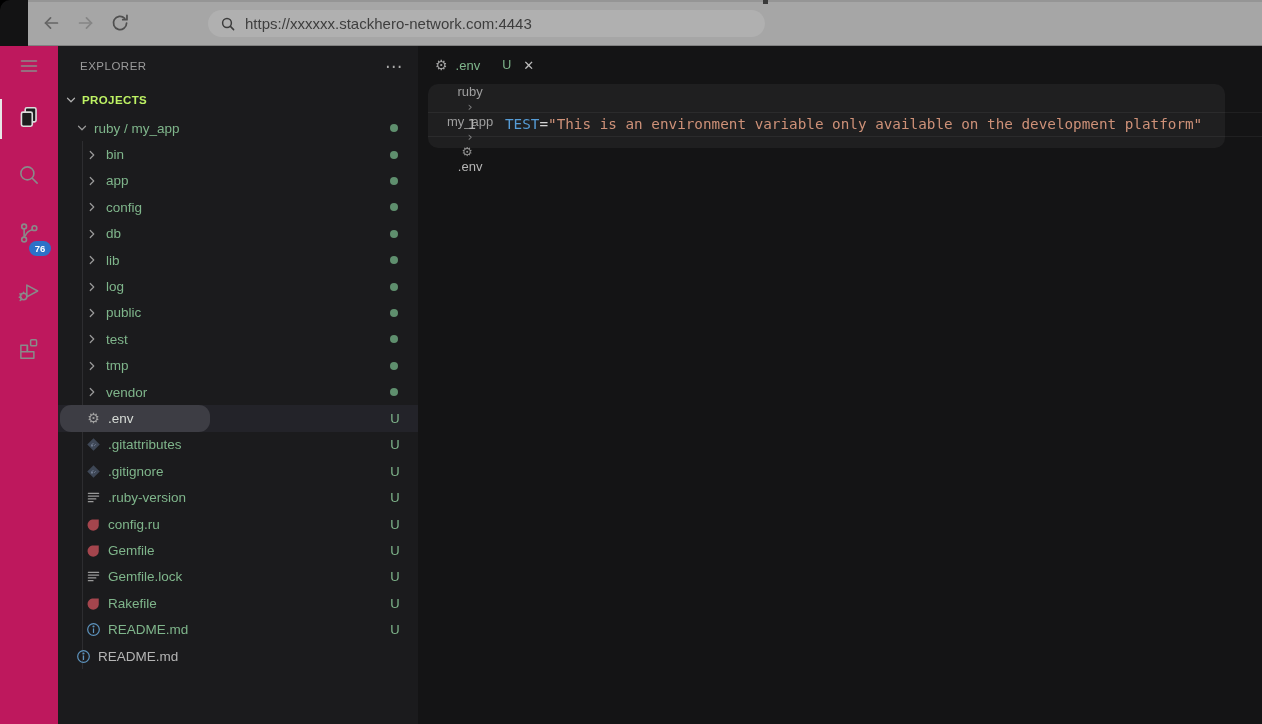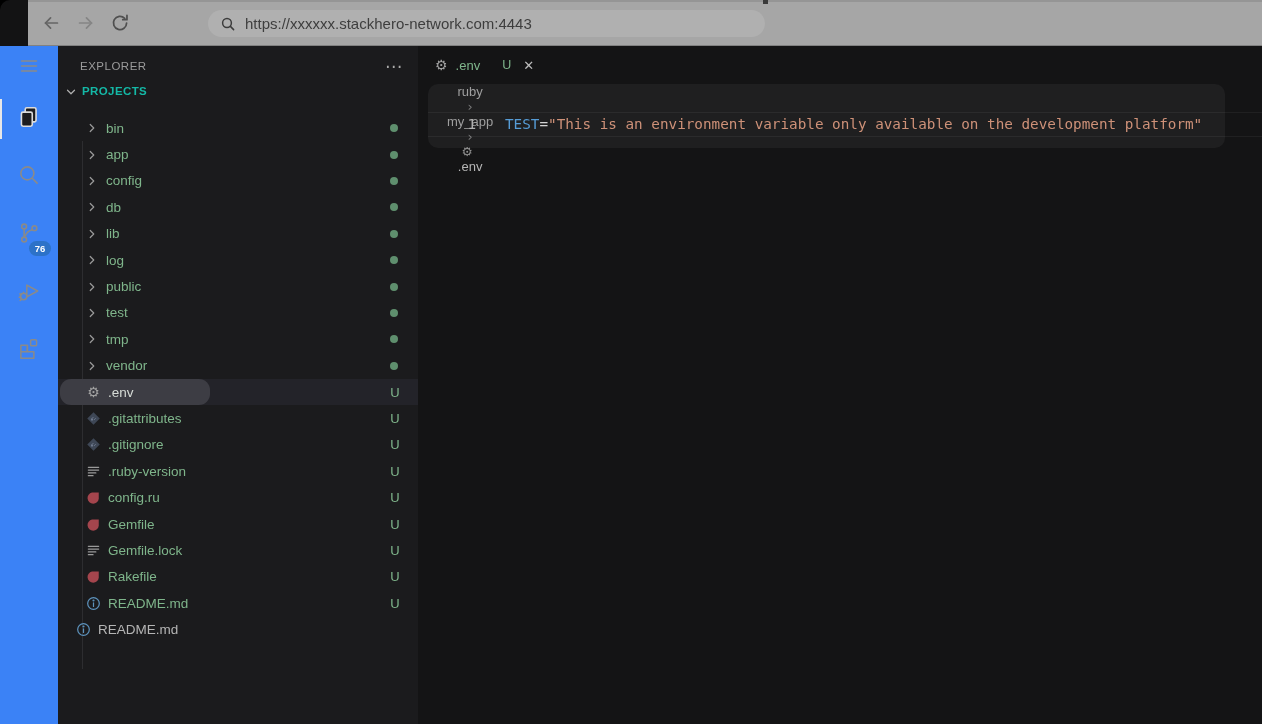--- a/index.html
+++ b/index.html
@@ -11,33 +11,33 @@
     box-shadow:inset 0 2px 0 rgba(0,0,0,0.10), inset 0 -1px 0 rgba(0,0,0,0.22);margin-left:28px;}
   .nav-btn{position:absolute;top:9px;width:28px;height:28px;display:flex;align-items:center;justify-content:center;background:none;border:none;padding:0;cursor:default;}
   .nav-btn svg{display:block;}
   .url-pill{position:absolute;left:180px;top:10px;width:557px;height:27px;border-radius:14px;
     background:#b0b0b0;display:flex;align-items:center;padding:0 0 0 12px;box-sizing:border-box;}
   .url-text{font-size:15px;color:#3e3e3e;margin-left:9px;white-space:nowrap;}
   .notch{position:absolute;left:735px;top:0;width:5px;height:4px;background:#3a3a3a;}
   
   .workbench{position:absolute;left:0;top:46px;width:1262px;height:678px;background:#141415;}
   
-  .activity-bar{position:absolute;left:0;top:0;width:58px;height:678px;background:#3b82f6;}
+  .activity-bar{position:absolute;left:0;top:0;width:58px;height:678px;background:#be185d;}
   .ab-item{position:relative;width:58px;height:58px;display:flex;align-items:center;justify-content:center;color:#8a8a8a;}
   .ab-item.menu{height:44px;}
   .ab-item.active{color:#dcdcdc;}
   .ab-item.active::before{content:"";position:absolute;left:0;top:9px;bottom:9px;width:2px;background:#e7e7e7;}
   .ab-badge{position:absolute;right:7px;bottom:8px;min-width:14px;padding:0 4px;height:15px;border-radius:8px;
     background:var(--badge-blue,#2d72c8);color:#fff;font-size:9.5px;font-weight:bold;display:flex;align-items:center;justify-content:center;}
   
   .sidebar{position:absolute;left:58px;top:0;width:360px;height:678px;background:#1b1b1d;}
   .sb-header{position:absolute;left:0;top:0;width:100%;height:39px;display:flex;align-items:center;}
   .sb-title{margin-left:22px;font-size:11.5px;letter-spacing:0.5px;color:#9b9b9b;}
   .sb-more{margin-left:auto;margin-right:16px;color:#ababab;font-size:17px;line-height:10px;cursor:default;font-family:"DejaVu Sans",sans-serif;}
-  .sb-section{position:absolute;left:0;top:39px;width:100%;height:30px;display:flex;color:#14b8a6;}
+  .sb-section{position:absolute;left:0;top:39px;width:100%;height:30px;display:flex;align-items:center;color:#bef264;}
   .sb-section .chev{margin-left:6px;display:flex;}
   .sb-section-label{margin-left:4px;font-size:11.5px;font-weight:bold;letter-spacing:0.4px;}
   .tree{position:absolute;left:0;top:69px;width:100%;}
   .guide{position:absolute;left:24px;top:26.4px;width:1px;height:528px;background:#2d2d30;}
   .tree-row{position:relative;height:26.4px;display:flex;align-items:center;box-sizing:border-box;}
   .tree-row .chev{display:flex;width:16px;justify-content:center;color:#9a9a9a;}
   .root-row .chev{margin-left:16px;}
   .folder-row .chev{margin-left:26px;}
   .file-row .ficon{margin-left:27px;width:17px;height:16px;display:flex;align-items:center;justify-content:center;}
   .ws-row .ficon{margin-left:17px;width:17px;height:16px;display:flex;align-items:center;justify-content:center;}
@@ -183,20 +183,29 @@
           <svg width="14" height="14" viewBox="0 0 16 16" fill="none" stroke="#b0b0b0" stroke-width="1.4" stroke-linecap="round" stroke-linejoin="round">
               <path d="m4 6 4 4 4-4"></path>
             </svg>
         </span>
         <span class="sb-section-label">PROJECTS</span>
       </div>
 
       <div class="tree">
         <div class="guide"></div>
 
+        <div class="tree-row root-row">
+          <span class="chev">
+            <svg width="14" height="14" viewBox="0 0 16 16" fill="none" stroke="#9a9a9a" stroke-width="1.4" stroke-linecap="round" stroke-linejoin="round">
+                <path d="m4 6 4 4 4-4"></path>
+              </svg>
+          </span>
+          <span class="tlabel">ruby / my_app</span>
+          <span class="dot"></span>
+        </div>
 
         <div id="folder-list">
             <div class="tree-row folder-row">
               <span class="chev">
                 <svg width="14" height="14" viewBox="0 0 16 16" fill="none" stroke="#9a9a9a" stroke-width="1.4" stroke-linecap="round" stroke-linejoin="round">
                   <path d="m6 4 4 4-4 4"></path>
                 </svg>
               </span>
               <span class="tlabel">bin</span>
               <span class="dot"></span>

